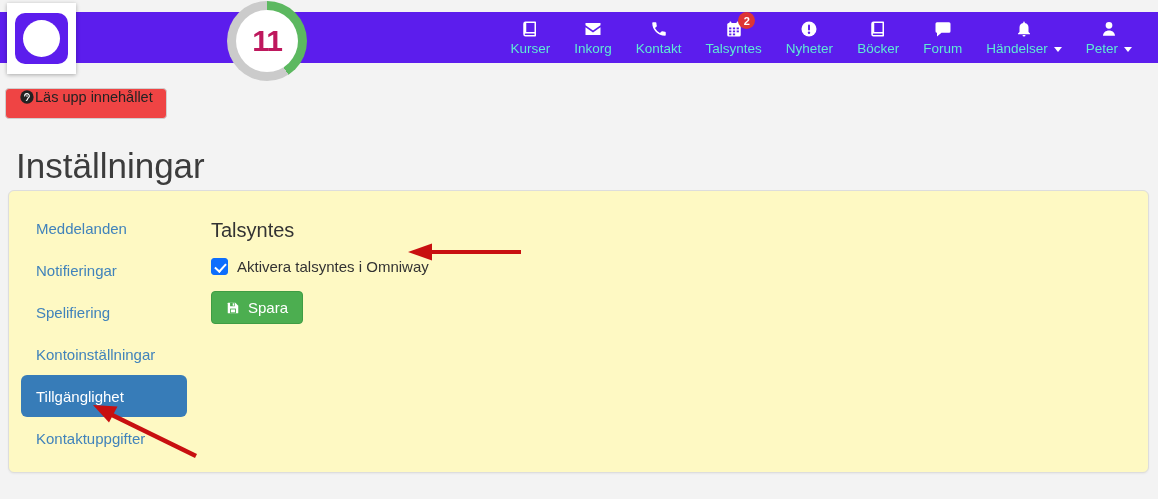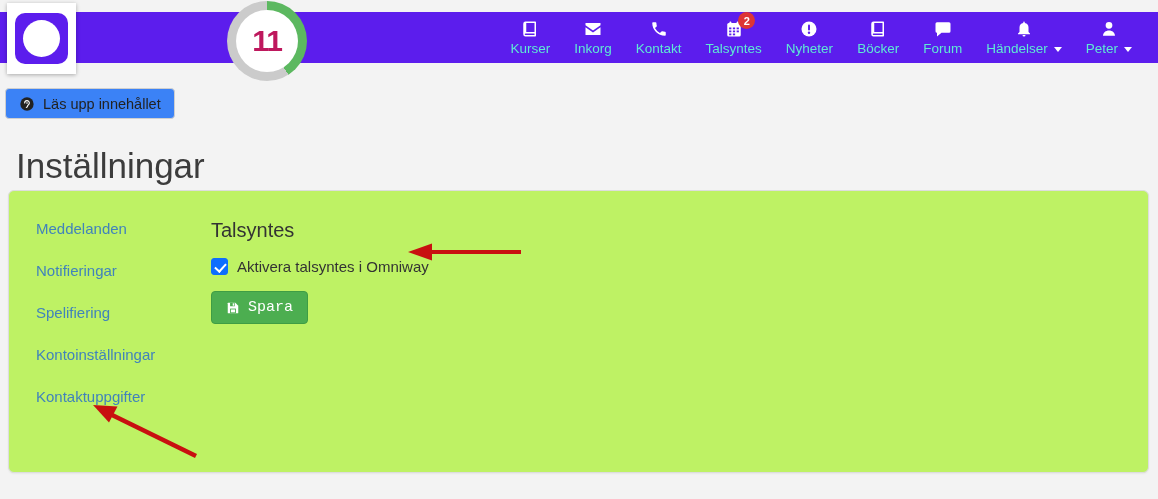--- a/index.html
+++ b/index.html
@@ -58,36 +58,36 @@
   }
   .progress-inner {
     width:62px; height:62px; background:#ffffff; border-radius:50%;
     display:flex; align-items:center; justify-content:center;
     font-size:30px; font-weight:bold; color:#be185d; letter-spacing:-1px;
   }
 
   
   .read-btn {
     position:absolute; left:5px; top:88px; height:31px; padding:0 13px;
-    background:#3b82f6; border:1px solid #cfcfcf; border-radius:4px;
-    display:flex; align-items:center; gap:8px;
+    background:#ef4444; border:1px solid #cfcfcf; border-radius:4px;
+    display:flex; align-items:flex-start; gap:0;
     font-size:14.5px; color:#222222; cursor:pointer;
   }
   .read-btn svg { width:16px; height:16px; display:block; }
 
   
   .page-title {
     position:absolute; left:4px; top:146px;
     font-size:35px; font-weight:400; color:#3c3c3c;margin-left:12px;
   }
 
   
   .card {
     position:absolute; left:8px; top:190px; width:1141px; height:283px;
-    background:#bef264; border:1px solid #dddddd; border-radius:6px;
+    background:#fef9c3; border:1px solid #dddddd; border-radius:6px;
     box-shadow:0 1px 2px rgba(0,0,0,.05);
   }
   .sidebar { position:absolute; left:12px; top:16px; width:170px; display:flex; flex-direction:column; }
   .side-item {
     height:42px; display:flex; align-items:center; padding-left:15px;
     font-size:15px; color:#4183bb; border-radius:6px; cursor:pointer; white-space:nowrap;
   }
   .side-item.active { background:#377cb8; color:#ffffff; width:166px; }
 
   .content { position:absolute; left:202px; top:0; }
@@ -100,21 +100,21 @@
   .checkbox[data-checked="true"] { background:#0d6efd; border-color:#0d6efd; }
   .checkbox[data-checked="true"]::after {
     content:""; position:absolute; left:5px; top:1.5px; width:5px; height:9px;
     border:solid #ffffff; border-width:0 2.2px 2.2px 0; transform:rotate(42deg);
   }
   .check-label { font-size:15px; color:#333333; cursor:pointer; }
   .save-btn {
     margin-top:16px; height:33px; padding:0 14px;
     background:#4cae50; border:1px solid #3f9d44; border-radius:4px;
     display:inline-flex; align-items:center; gap:8px;
-    color:#ffffff; font-size:15px; cursor:pointer;font-family:Liberation Mono, monospace;
+    color:#ffffff; font-size:15px; cursor:pointer;
   }
   .save-btn svg { width:14px; height:14px; display:block; }
 
   
   .arrow { position:absolute; pointer-events:none; }
   .arrow-1 { left:405px; top:241px; }
   .arrow-2 { left:86px; top:396px; }
 </style>
 </head>
 <body>
@@ -253,20 +253,21 @@
 
   <h1 class="page-title">Inställningar</h1>
 
   <div class="card">
 
     <div class="sidebar">
       <div class="side-item">Meddelanden</div>
       <div class="side-item">Notifieringar</div>
       <div class="side-item">Spelifiering</div>
       <div class="side-item">Kontoinställningar</div>
+      <div class="side-item active">Tillgänglighet</div>
       <div class="side-item">Kontaktuppgifter</div>
     </div>
 
     <div class="content">
       <h2 class="section-title">Talsyntes</h2>
 
       <div class="check-row">
         <span class="checkbox" data-checked="true"></span>
         <span class="check-label">Aktivera talsyntes i Omniway</span>
       </div>

